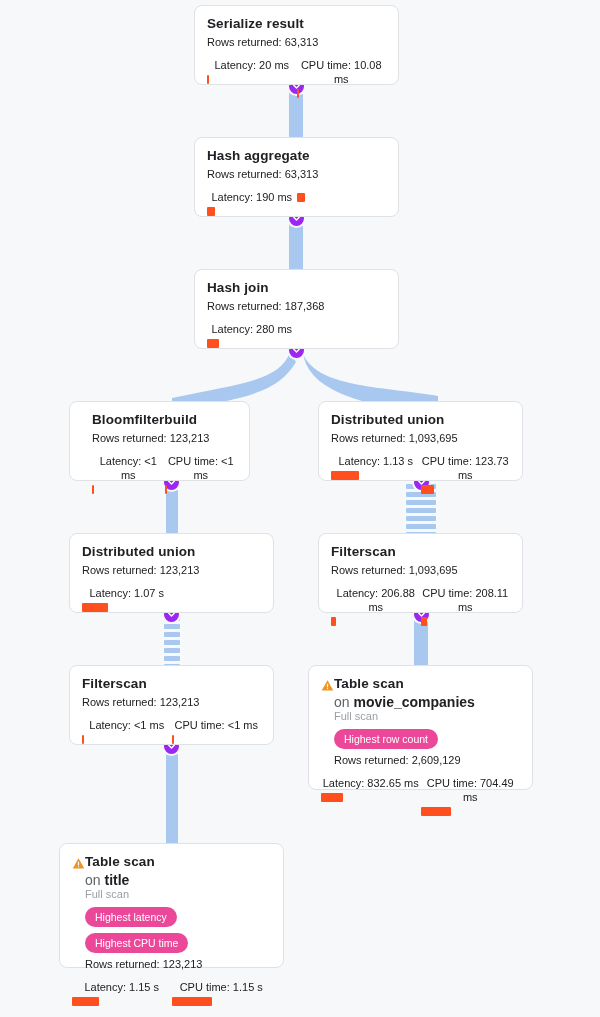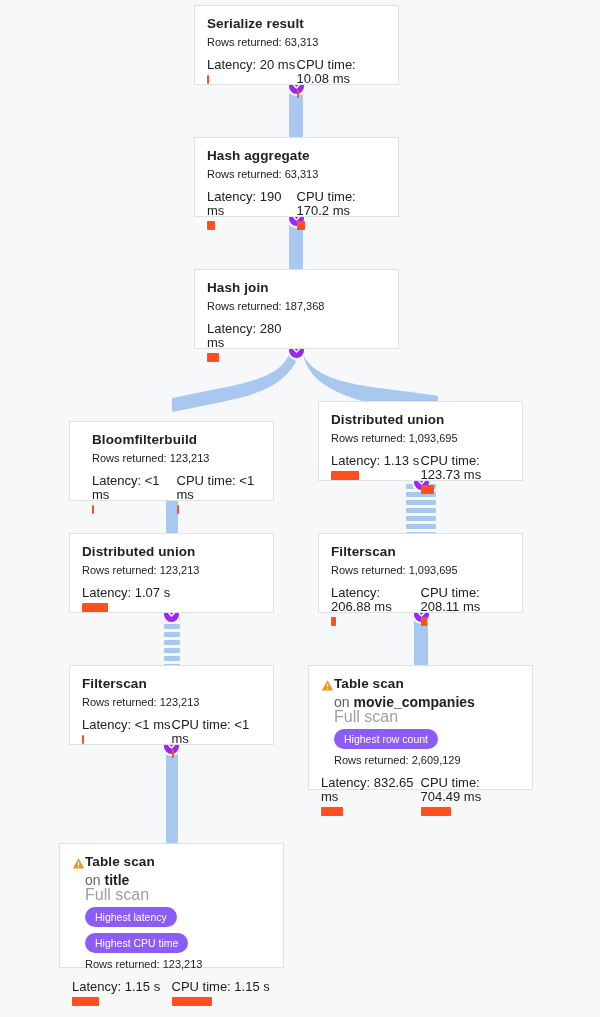--- a/index.html
+++ b/index.html
@@ -15,42 +15,42 @@
   #edges{position:absolute;left:0;top:0;width:600px;height:1017px;}
 
   .ladder{position:absolute;display:flex;flex-direction:column;gap:3px;}
   .ladder i{display:block;height:5px;background:#a8c8f0;border-radius:1px;}
 
   
   .node{
     position:absolute;
     background:#ffffff;
     border:1px solid #dfe1e5;
-    border-radius:0;
+    border-radius:8px;
     box-sizing:border-box;
     padding:10px 12px 12px 12px;
   }
   .node .title{
     font-size:13.5px;font-weight:700;color:#202124;
     letter-spacing:.1px;line-height:16px;margin:0 0 3px 0;
   }
   .node .subline{font-size:14px;color:#5f6368;line-height:14px;}
   .node .subline b{color:#202124;font-weight:700;}
-  .node .scantype{font-size:16px;color:#9aa0a6;line-height:15px;}
+  .node .scantype{font-size:11px;color:#9aa0a6;line-height:15px;}
   .node .rows{font-size:11px;color:#202124;line-height:15px;margin-top:1px;}
 
   .badges{display:flex;gap:6px;margin:5px 0 4px 0;flex-wrap:wrap;}
   .badge{
-    background:#8b5cf6;color:#fff;font-size:10.5px;line-height:12px;
+    background:#ec4899;color:#fff;font-size:10.5px;line-height:12px;
     padding:4px 10px;border-radius:10px;white-space:nowrap;
   }
 
   .metrics{display:flex;margin-top:8px;}
   .metric{width:50%;}
-  .metric .mlabel{font-size:13px;color:#202124;line-height:14px;}
+  .metric .mlabel{font-size:11px;color:#202124;line-height:14px;text-align:center;}
   .metric .mbar{height:9px;background:#ff4f1f;border-radius:1px;margin-top:3px;}
 
   .warnhead{display:flex;align-items:flex-start;}
   .warnhead .wtri{flex:0 0 auto;margin-top:2px;}
   .warnhead .whead{flex:1 1 auto;}
 
   
   .chev{
     position:absolute;width:15px;height:15px;border-radius:50%;
     background:#9c27f0;box-shadow:0 0 0 2px #f7f8fa;
@@ -157,38 +157,37 @@
 
   <div class="node" style="left:194px;top:137px;width:205px;height:80px;">
     <div class="title">Hash aggregate</div>
     <div class="rows">Rows returned: 63,313</div>
     <div class="metrics">
       <div class="metric">
         <div class="mlabel">Latency: 190 ms</div>
         <div class="mbar" style="width: 8px;"></div>
       </div>
       <div class="metric">
-        <div class="mlabel">CPU time: 170.2 ms</div>
         <div class="mbar" style="width: 8px;"></div>
       </div>
     </div>
   </div>
 
   <div class="node" style="left:194px;top:269px;width:205px;height:80px;">
     <div class="title">Hash join</div>
     <div class="rows">Rows returned: 187,368</div>
     <div class="metrics">
       <div class="metric">
         <div class="mlabel">Latency: 280 ms</div>
         <div class="mbar" style="width: 12px;"></div>
       </div>
     </div>
   </div>
 
-  <div class="node" style="left:69px;top:421px;width:205px;height:80px;padding-left:22px;">
+  <div class="node" style="left:69px;top:401px;width:181px;height:80px;padding-left:22px;">
     <div class="title">Bloomfilterbuild</div>
     <div class="rows">Rows returned: 123,213</div>
     <div class="metrics">
       <div class="metric">
         <div class="mlabel">Latency: &lt;1 ms</div>
         <div class="mbar" style="width: 2px;"></div>
       </div>
       <div class="metric">
         <div class="mlabel">CPU time: &lt;1 ms</div>
         <div class="mbar" style="width: 2px;"></div>

